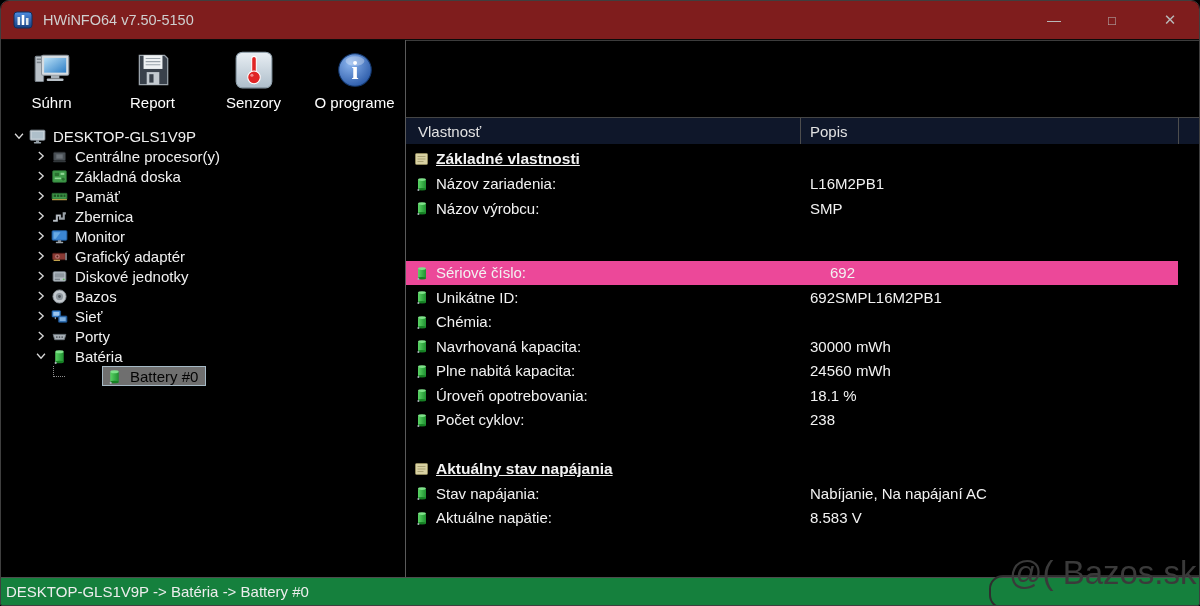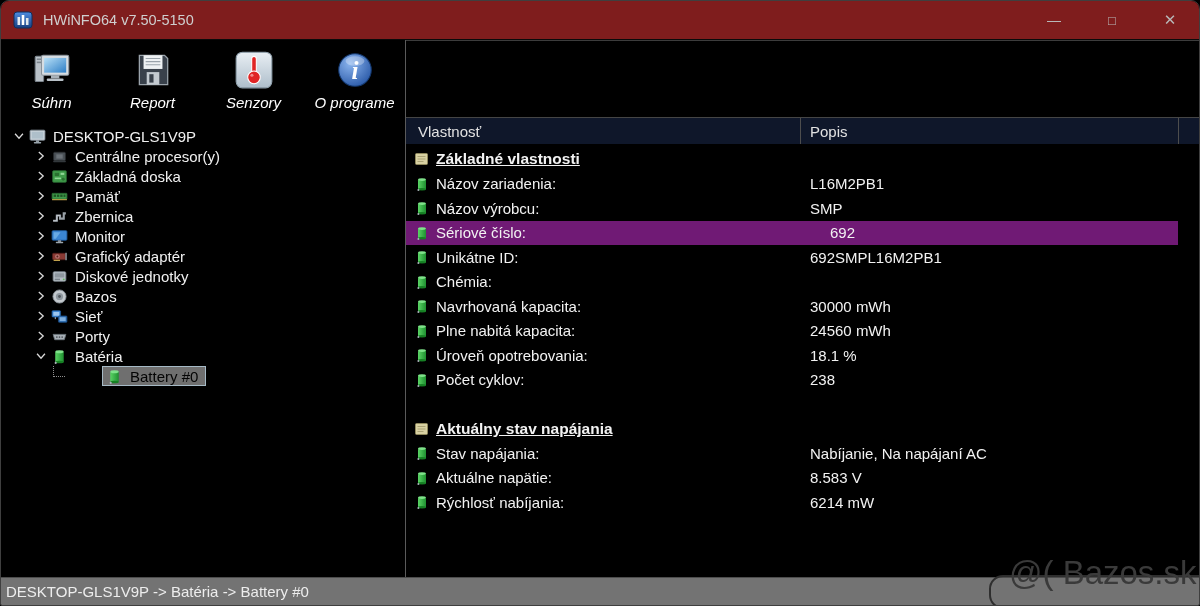--- a/index.html
+++ b/index.html
@@ -12,21 +12,21 @@
   .app-icon{width:20px;height:20px;margin-right:10px;flex:0 0 auto;}
   .title-text{color:#cfcfcf;font-size:14.5px;}
   .win-controls{margin-left:auto;display:flex;height:100%;}
   .ctrl{width:58px;height:100%;display:flex;align-items:center;justify-content:center;color:#b8b8b8;}
   .ctrl-min{font-size:14px;}
   .ctrl-max{font-size:13px;}
   .ctrl-close{font-size:15px;}
   
   .main{display:flex;height:538px;}
   .left-pane{width:405px;box-sizing:border-box;border-right:1px solid #5a5a5a;display:flex;flex-direction:column;}
-  .toolbar{height:80px;display:flex;padding-top:4px;font-style:italic;}
+  .toolbar{height:80px;display:flex;padding-top:4px;}
   .tb-btn{width:101px;display:flex;flex-direction:column;align-items:center;justify-content:flex-start;gap:3px;padding-top:5px;cursor:default;}
   .tb-btn .i40{width:42px;height:42px;}
   .tb-label{color:#fff;font-size:15px;white-space:nowrap;}
   
   .tree{margin-top:2px;}
   .tree-row{height:20px;display:flex;align-items:center;color:#f0f0f0;font-size:15px;white-space:nowrap;}
   .lvl0{padding-left:8px;text-align:right;}
   .lvl1{padding-left:30px;}
   .lvl2{padding-left:52px;gap:36px;}
   .chev{width:20px;height:16px;display:flex;align-items:center;justify-content:center;flex:0 0 auto;}
@@ -40,30 +40,30 @@
   .sel .tlabel{color:#050505;}
   
   .right-pane{flex:1;display:flex;flex-direction:column;}
   .top-box{height:78px;box-sizing:border-box;border-top:1px solid #3c3c3c;border-bottom:1px solid #454545;background:#000;}
   .list-header{height:26px;background:#0f172a;display:flex;align-items:center;color:#e2e2e2;font-size:15px;}
   .hcol1{width:394px;box-sizing:border-box;padding-left:12px;height:100%;display:flex;align-items:center;}
   .hcol2{width:377px;box-sizing:border-box;padding-left:9px;height:100%;display:flex;align-items:center;}
   .hdiv{width:1px;height:100%;background:#4d4d4d;}
   .list{padding-top:3px;}
   .lrow{height:24.5px;width:772px;display:flex;align-items:center;font-size:15px;color:#f2f2f2;}
-  .lrow.hl{background:#701a75;}
+  .lrow.hl{background:#ec4899;margin-top:40px;}
   .pcell{width:404px;box-sizing:border-box;padding-left:8px;display:flex;align-items:center;white-space:nowrap;}
   .licon{width:16px;height:16px;margin-right:6px;flex:0 0 auto;}
   .licon svg{width:16px;height:16px;display:block;}
   .vcell{white-space:nowrap;}
   .vcell.indent{padding-left:20px;}
   .sectext{font-weight:bold;text-decoration:underline;font-size:15.5px;}
   
   .statusbar{position:absolute;left:0;right:0;bottom:0;height:28px;box-sizing:border-box;
-    border-top:1px solid #4d4d4d;background:#737373;display:flex;align-items:center;
+    border-top:1px solid #4d4d4d;background:#15803d;display:flex;align-items:center;
     padding-left:5px;color:#ededed;font-size:15px;}
   
   .wm-box{position:absolute;left:988px;top:574px;width:240px;height:30px;border:2px solid #2e2e2e;
     border-radius:14px;z-index:5;pointer-events:none;}
   .wm-text{position:absolute;left:1008px;top:553px;color:#3a3a3a;font-size:33px;z-index:6;
     pointer-events:none;white-space:nowrap;}
   .hidden-svg{position:absolute;width:0;height:0;overflow:hidden;}
 </style>
 </head>
 <body>
@@ -573,31 +573,20 @@
           <div class="pcell">
               <span class="licon">
                 <svg>
                   <use href="#ic-battery"></use>
                 </svg>
               </span>
             <span>Aktuálne napätie:</span>
             </div>
           <div class="vcell">8.583 V</div>
         </div>
-        <div class="lrow">
-          <div class="pcell">
-              <span class="licon">
-                <svg>
-                  <use href="#ic-battery"></use>
-                </svg>
-              </span>
-            <span>Rýchlosť nabíjania:</span>
-            </div>
-          <div class="vcell">6214 mW</div>
-        </div>
       </div>
     </div>
   </div>
 
   <div class="statusbar">
     <span>DESKTOP-GLS1V9P -&gt; Batéria -&gt; Battery #0</span>
   </div>
 
   <div class="wm-box"></div>
   <div class="wm-text">@( Bazos.sk</div>

